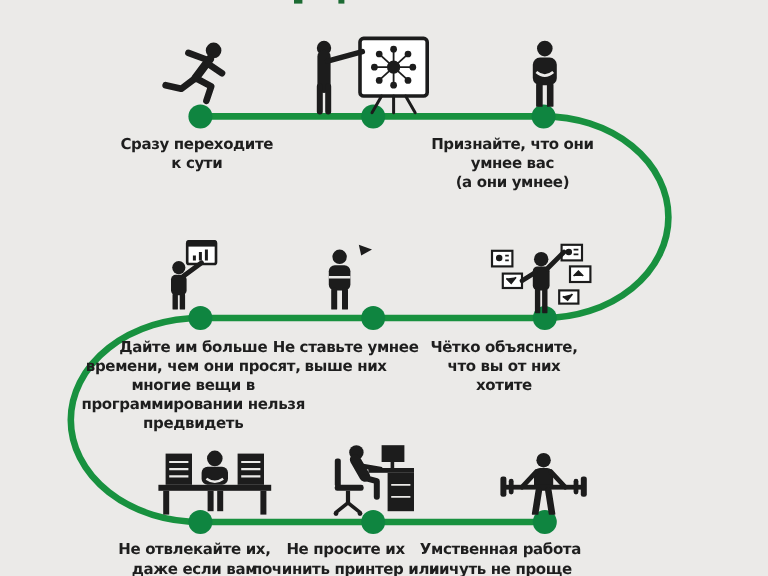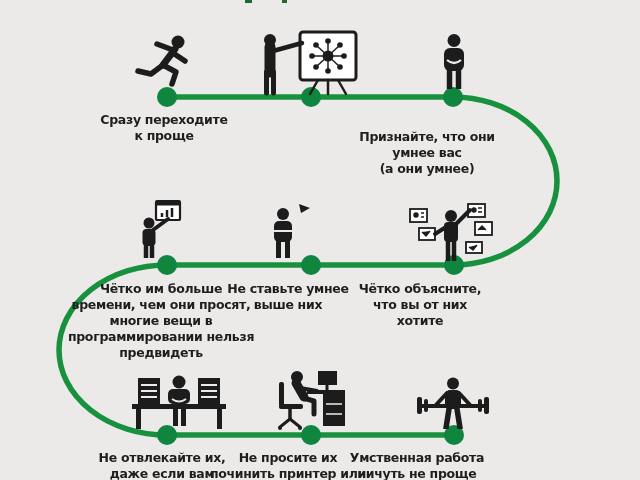--- a/index.html
+++ b/index.html
@@ -21,21 +21,21 @@
   .label{
     position:absolute; width:210px; text-align:center;
     font-size:12.5px; font-weight:bold; color:var(--text);
     line-height:16px; letter-spacing:-0.3px; white-space:pre;
   }
   
   .i1{left:126px; top:34px;}  .i2{left:256px; top:30px;}  .i3{left:435px; top:33px;}
   .i4{left:134px; top:200px;} .i5{left:261px; top:203px;} .i6{left:406px; top:201px;}
   .i7{left:128px; top:373px;} .i8{left:274px; top:370px;} .i9{left:415px; top:377px;}
   
-  .t1{left:59px;  top:112px;} .t2{left:194px; top:112px;} .t3{left:322px; top:112px;margin-top:17px;}
+  .t1{left:59px;  top:112px;} .t2{left:194px; top:112px;} .t3{left:322px; top:112px;}
   .t4{left:56px;  top:281px;} .t5{left:183px; top:281px;} .t6{left:315px; top:281px;}
   .t7{left:57px;  top:450px;} .t8{left:183px; top:450px;} .t9{left:312px; top:450px;}
 </style>
 </head>
 <body>
 
 <div id="canvas">
 
   <div class="title-frag frag1"></div>
   <div class="title-frag frag2"></div>
@@ -61,21 +61,21 @@
       </g>
       <g stroke="currentColor" stroke-width="5.5" stroke-linecap="round" stroke-linejoin="round" fill="none">
         <path d="M47 16 L31 10"></path>
           <path d="M47 19 L59 27"></path>
         <path d="M37 31 L50 38 L46 50"></path>
           <path d="M37 31 L25 40 L12 37"></path>
       </g>
     </svg>
   </div>
   <div class="label t1">Сразу переходите
-к проще</div>
+к сути</div>
 
   <div class="step-icon i2">
     <svg width="122" height="66" viewBox="0 0 122 66">
       <rect x="44" y="2" width="56" height="48" rx="3" fill="#fff" stroke="currentColor" stroke-width="3"></rect>
       <g stroke="currentColor" stroke-width="2.5" stroke-linecap="round" fill="none">
         <path d="M62 50 L54 64"></path>
           <path d="M82 50 L90 64"></path>
           <path d="M72 50 V64"></path>
       </g>
       <g stroke="currentColor" stroke-width="1.5">
@@ -122,21 +122,21 @@
     <svg width="54" height="58" viewBox="0 0 54 58">
       <rect x="22" y="1" width="24" height="19" rx="1.5" fill="#fff" stroke="currentColor" stroke-width="2.2"></rect>
       <rect x="22" y="1" width="24" height="4.5" fill="currentColor"></rect>
       <path d="M28 17 V13 M33 17 V10 M38 17 V8" stroke="currentColor" stroke-width="2.5"></path>
       <circle cx="15" cy="23" r="5.5" fill="currentColor"></circle>
       <rect x="8.5" y="29" width="13" height="17" rx="4" fill="currentColor"></rect>
       <path d="M19 30 L34 19" stroke="currentColor" stroke-width="4" stroke-linecap="round"></path>
       <path d="M12 46 V57 M18 46 V57" stroke="currentColor" stroke-width="4.5" stroke-linecap="round"></path>
     </svg>
   </div>
-  <div class="label t4">Чётко им больше
+  <div class="label t4">Дайте им больше
 времени, чем они просят,
 многие вещи в
 программировании нельзя
 предвидеть</div>
 
   <div class="step-icon i5">
     <svg width="50" height="55" viewBox="0 0 50 55">
       <path d="M38 1 L49 5 L40 10 Z" fill="currentColor"></path>
       <circle cx="22" cy="11" r="6" fill="currentColor"></circle>
       <rect x="13" y="18" width="18" height="21" rx="5" fill="currentColor"></rect>

